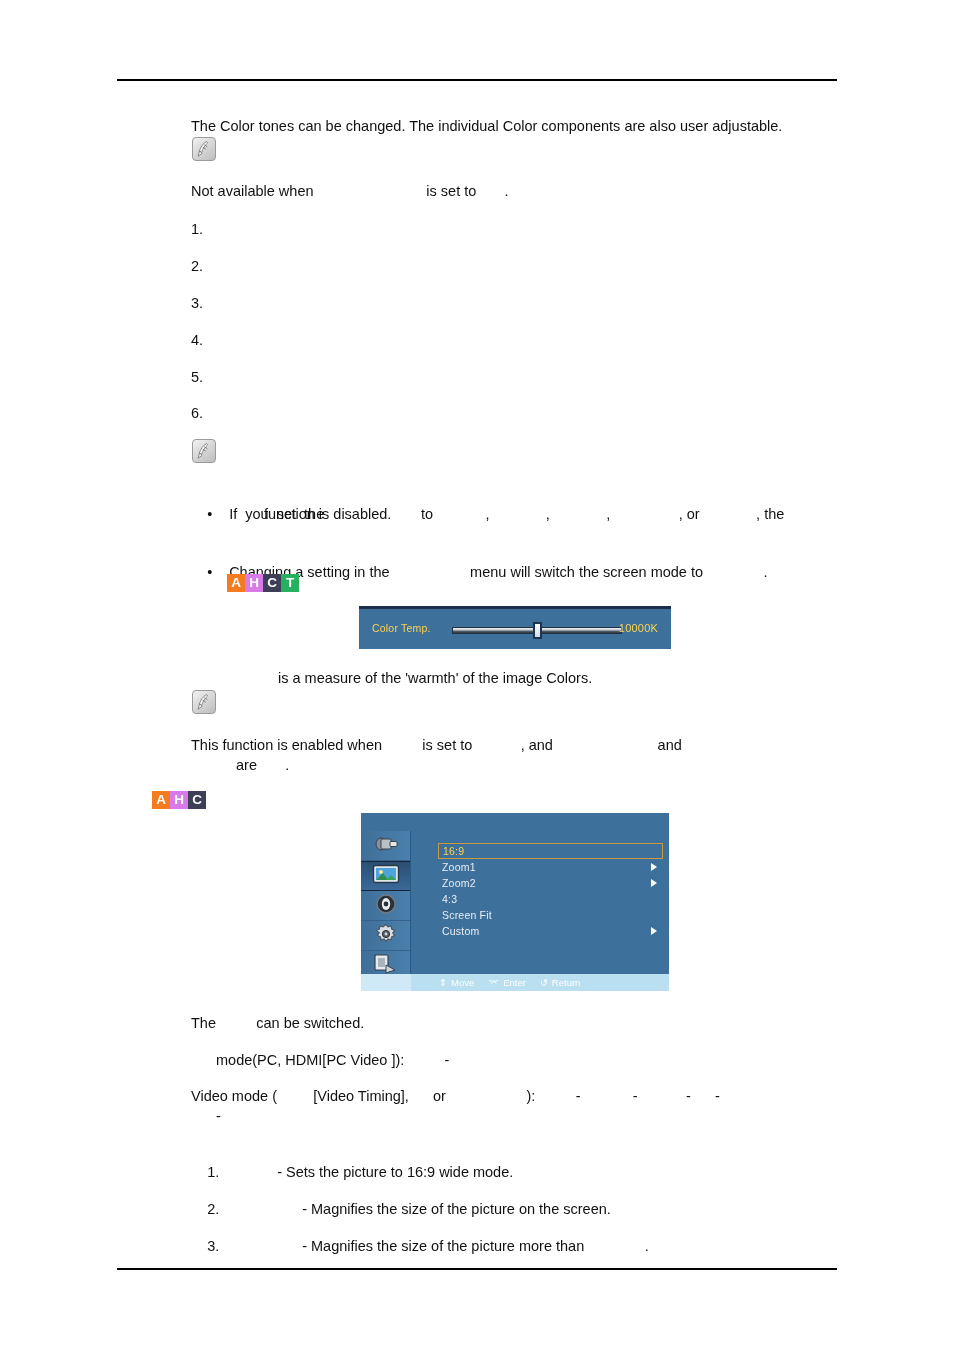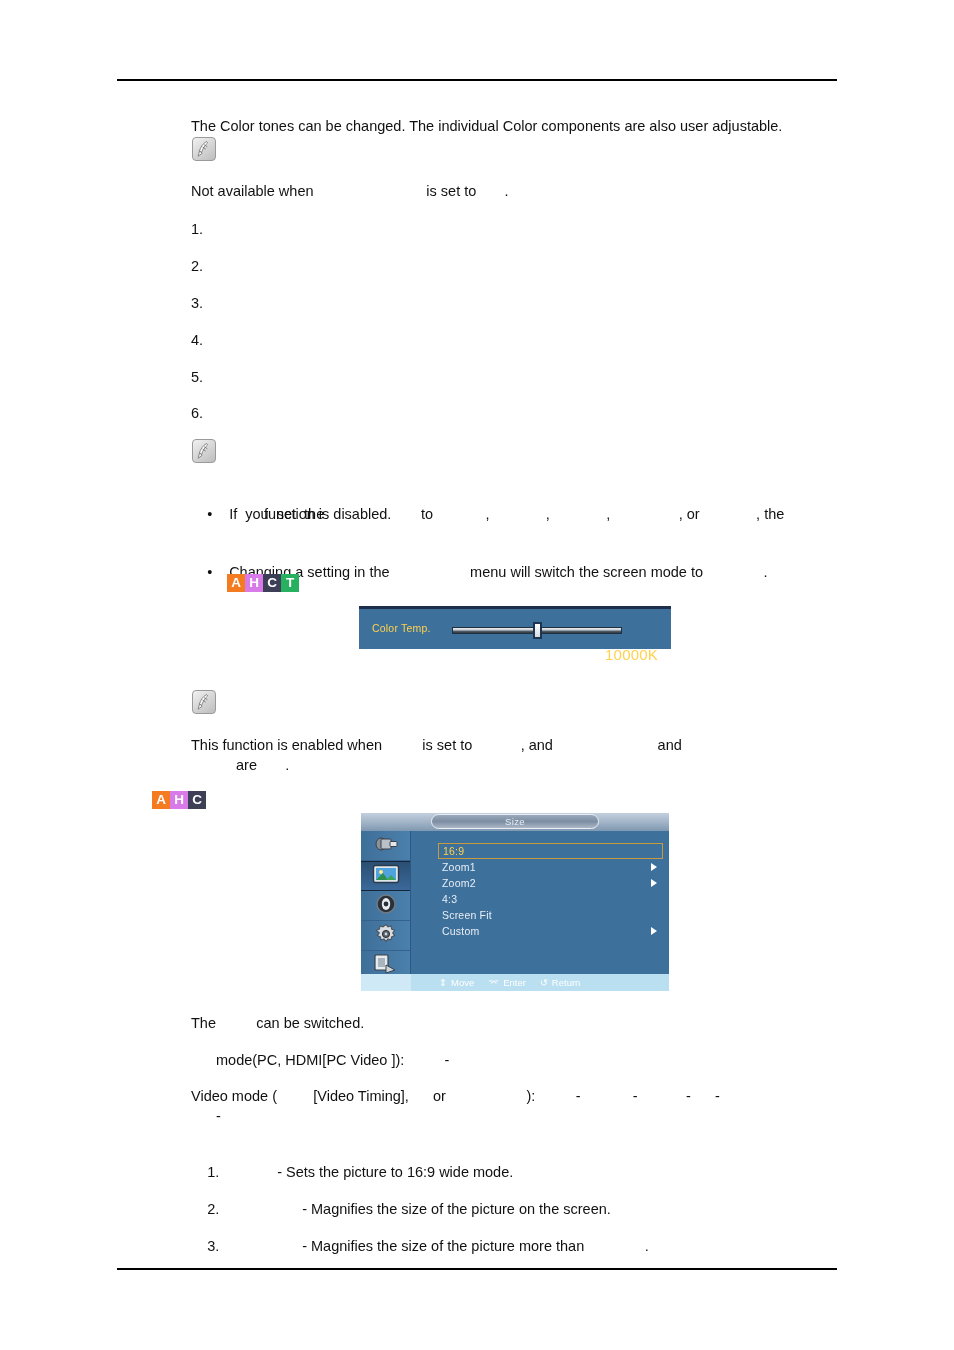--- a/index.html
+++ b/index.html
@@ -152,24 +152,23 @@
     width: 9px;
     height: 17px;
     background: linear-gradient(#ffffff, #d5dae0);
     border: 2px solid #1d3550;
     box-sizing: border-box;
   }
   .osd-strip .ct-value {
     position: absolute;
     right: 13px;
     top: 13px;
-    font-size: 15px;
+    font-size: 11px;
     color: #ffd24d;
     letter-spacing: 0.2px;
-    margin-top: 24px;
   }
 
   
   .osd-menu {
     position: absolute;
     left: 361px;
     top: 813px;
     width: 308px;
     height: 178px;
     background: #3d709b;
@@ -350,20 +349,21 @@
     <div class="cell" style="background: rgb(39, 176, 96);">T</div>
   </div>
 
   <div class="osd-strip">
     <div class="ct-label">Color Temp.</div>
     <div class="ct-slider"></div>
     <div class="ct-handle" style="left: 173.5px;"></div>
     <div class="ct-value">10000K</div>
   </div>
 
+  <div class="txt" style="left:278px; top:668px;">is a measure of the 'warmth' of the image Colors.</div>
 
   <div class="note-icon" style="left:192px; top:690px;">
     <svg width="22" height="22" viewBox="0 0 22 22">
       <path d="M13.5 3.5 C10 5.5 7.5 9 6.5 13 L8.5 14.5 C9.8 10.6 11.8 7.2 14.6 5.0 Z" fill="#ffffff" stroke="#6e6e6e" stroke-width="0.8"></path>
       <path d="M6.5 13 L5.2 18.2 L9.2 15.2 Z" fill="#ffffff" stroke="#6e6e6e" stroke-width="0.8"></path>
       <path d="M9.5 9 L12.8 11.2" stroke="#6e6e6e" stroke-width="0.8" fill="none"></path>
       <path d="M11.2 6.6 L14.4 8.8" stroke="#6e6e6e" stroke-width="0.8" fill="none"></path>
     </svg>
   </div>
 
@@ -371,23 +371,20 @@
   <div class="txt" style="left:236px; top:755px;">are       .</div>
 
   <div class="tag-badge" style="left:152px; top:791px;">
     <div class="cell" style="background: rgb(244, 123, 32);">A</div>
     <div class="cell" style="background: rgb(216, 123, 232);">H</div>
     <div class="cell" style="background: rgb(61, 63, 87);">C</div>
   </div>
 
   <div class="osd-menu">
 
-    <div class="osd-title-bar">
-      <div class="osd-title-pill">Size</div>
-    </div>
 
     <div class="osd-sidebar">
       <div class="osd-side-item">
         <span>
           <svg width="26" height="20" viewBox="0 0 26 20">
             <ellipse cx="8" cy="10" rx="5" ry="6" fill="#8a9199" stroke="#3a4149" stroke-width="1"></ellipse>
             <rect x="8" y="5" width="10" height="10" rx="1" fill="#b9c0c7" stroke="#3a4149" stroke-width="1"></rect>
             <rect x="17" y="7.5" width="7" height="5" rx="1" fill="#e3e7ea" stroke="#3a4149" stroke-width="1"></rect>
           </svg>
         </span>

